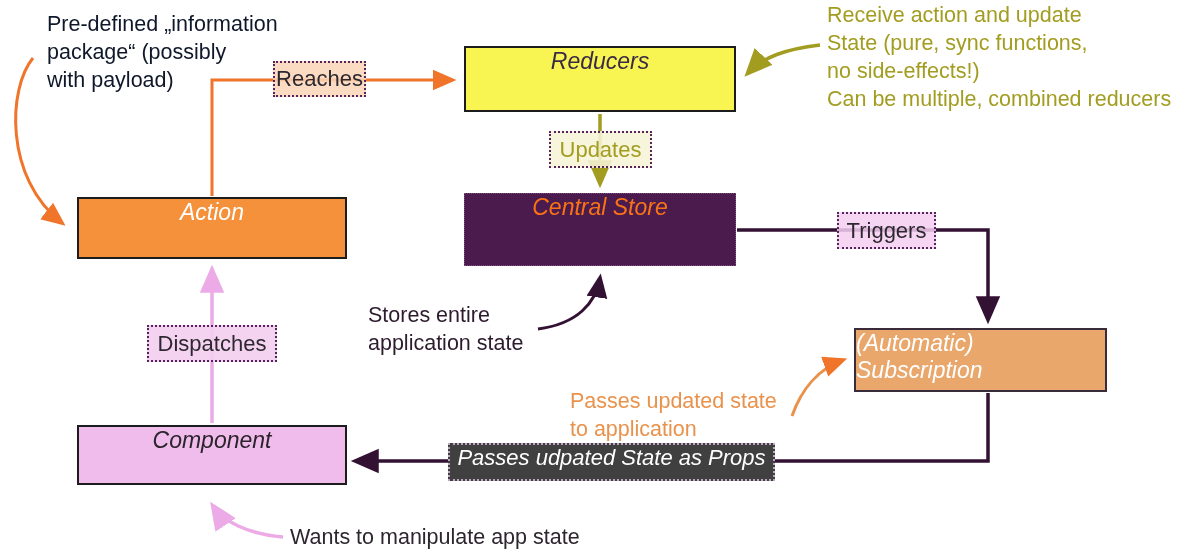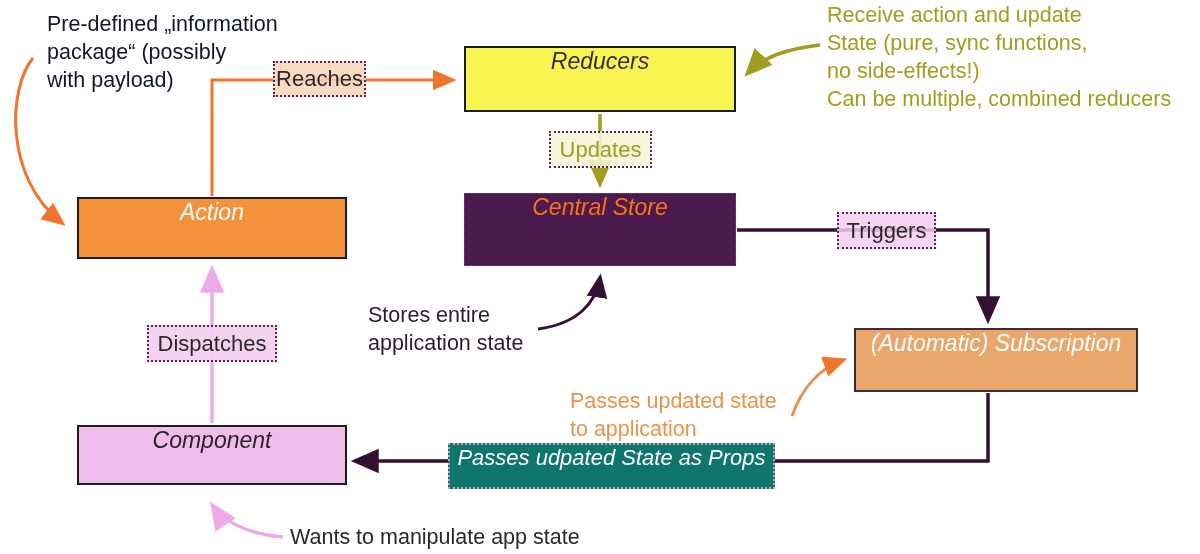--- a/index.html
+++ b/index.html
@@ -8,25 +8,25 @@
   #arrows{position:absolute;left:0;top:0;width:1200px;height:554px;}
 
   .node{position:absolute;display:flex;align-items:flex-start;justify-content:center;
         font-size:23px;box-sizing:border-box;font-style:italic;}
   .node-reducers{left:464px;top:46px;width:272px;height:66px;background:#F8F452;
         border:2px solid #1c1c1c;color:#3a2b45;}
   .node-action{left:77px;top:197px;width:270px;height:62px;background:#F6913B;
         border:2px solid #1c1c1c;color:#ffffff;}
   .node-central{left:464px;top:193px;width:272px;height:73px;background:#4B1B4D;
         border:1px dotted #7c4a7e;color:#f97316;}
-  .node-subscription{left:854px;top:328px;width:284px;height:64px;background:#E9A76C;
+  .node-subscription{left:854px;top:328px;width:253px;height:64px;background:#E9A76C;
         border:2px solid #3a2b3a;color:#ffffff;}
   .node-component{left:77px;top:425px;width:270px;height:60px;background:#F0BCEC;
         border:2px solid #1c1c1c;color:#2c242c;}
-  .node-passes{left:448px;top:443px;width:327px;height:46px;background:#0f766e;
+  .node-passes{left:448px;top:443px;width:327px;height:38px;background:#404040;
         border:2px dotted #bfa4c4;color:#ffffff;font-size:22px;}
 
   .edge-label{position:absolute;display:flex;align-items:center;justify-content:center;
         font-size:22px;color:#2d2830;box-sizing:border-box;border:2px dotted #56245c;}
   .lbl-reaches{left:273px;top:61px;width:93px;height:36px;background:rgba(250,214,184,0.85);}
   .lbl-updates{left:549px;top:131px;width:103px;height:37px;background:rgba(246,244,215,0.88);
         color:#A29D20;}
   .lbl-triggers{left:837px;top:212px;width:99px;height:37px;background:rgba(243,206,240,0.85);}
   .lbl-dispatches{left:147px;top:325px;width:130px;height:37px;background:rgba(243,206,240,0.9);}
 

